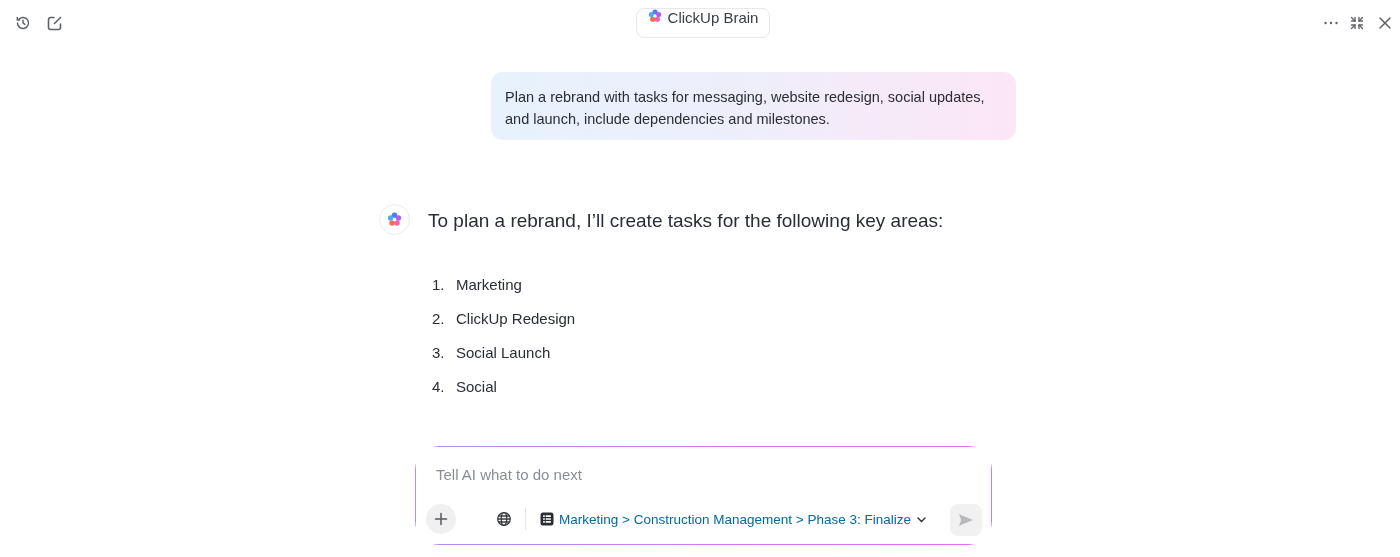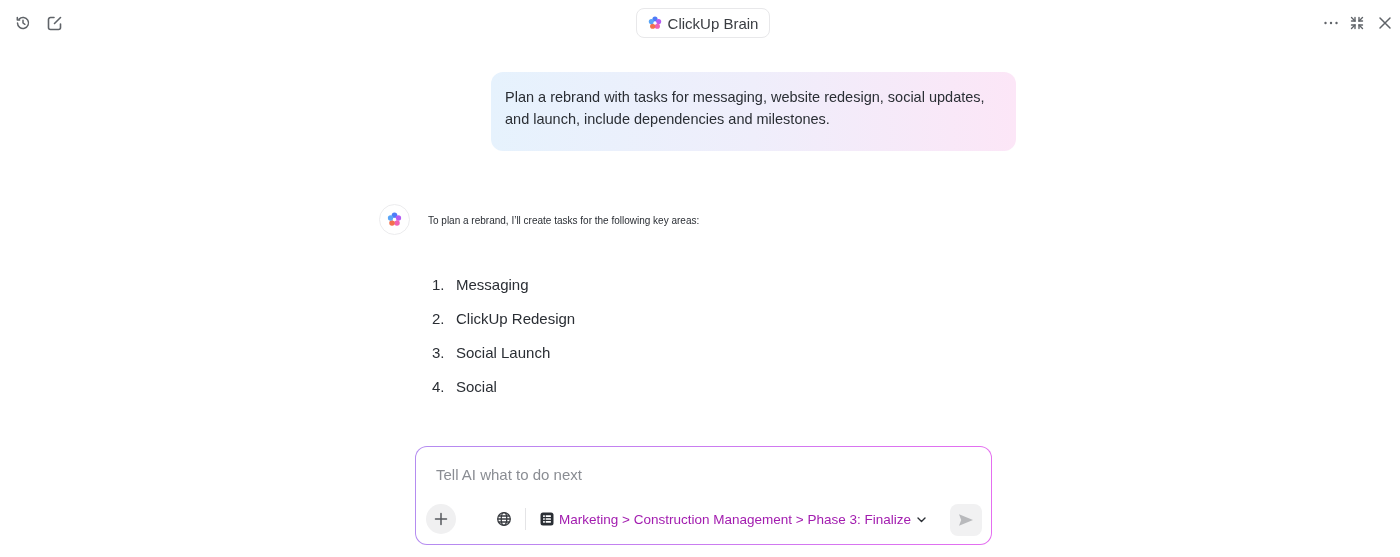--- a/index.html
+++ b/index.html
@@ -10,51 +10,51 @@
       color: #2a2e34;
     }
     .topbar { position: absolute; left: 0; top: 0; width: 1400px; height: 46px; }
     .icon-btn {
       position: absolute; display: flex; align-items: center; justify-content: center;
       width: 22px; height: 22px; cursor: pointer; color: #646464;
     }
     .title-pill {
       position: absolute; left: 636px; top: 8px; height: 30px; width: 134px;
       border: 1px solid #e8e8ea; border-radius: 8px; background: #fff;
-      display: flex; align-items: center; justify-content: center; gap: 6px;
+      display: flex; justify-content: center; gap: 6px;
       font-size: 15px; color: #3a3d42;
     }
     .brain-logo { width: 14px; height: 14px; display: inline-block; }
 
     .user-bubble {
-      position: absolute; left: 491px; top: 72px; width: 525px; height: 79px;
+      position: absolute; left: 491px; top: 72px; width: 525px; height: 68px;
       border-radius: 12px;
       background: linear-gradient(90deg, #e6f2fd 0%, #efeefb 50%, #fce6f7 100%);
       padding: 14px 14px 0 14px;
       font-size: 14.5px; line-height: 22px; color: #2a2e34;
     }
 
     .ai-avatar {
       position: absolute; left: 379px; top: 204px; width: 31px; height: 31px;
       border-radius: 50%; border: 1px solid #ececee; background: #fff;
       display: flex; align-items: center; justify-content: center;
     }
     .ai-intro {
       position: absolute; left: 428px; top: 211px;
-      font-size: 10px; color: #2a2e34; line-height: 20px;
+      font-size: 19px; color: #2a2e34; line-height: 20px;
     }
     .ai-list { position: absolute; left: 432px; top: 275px; list-style: none; }
     .ai-list li {
       height: 34px; font-size: 15px; line-height: 20px; color: #2a2e34; display: flex;
     }
     .ai-list .num { width: 24px; }
 
     .composer {
       position: absolute; left: 415px; top: 446px; width: 577px; height: 99px;
-      border-radius: 12px; padding: 1px;
+      border-radius: 24px; padding: 1px;
       background: linear-gradient(90deg, #b48cf0 0%, #c77ef0 45%, #e46ef0 100%);
     }
     .composer-inner {
       position: relative; width: 100%; height: 100%; border-radius: 11px; background: #fff;
     }
     .prompt-input {
       position: absolute; left: 20px; top: 16px; width: 520px; height: 22px;
       border: none; outline: none; background: transparent;
       font-family: "Liberation Sans", "DejaVu Sans", sans-serif;
       font-size: 15px; color: #2a2e34;
@@ -69,21 +69,21 @@
     .globe-btn {
       position: absolute; left: 79px; top: 63px; width: 18px; height: 18px;
       display: flex; align-items: center; justify-content: center; cursor: pointer;
     }
     .divider {
       position: absolute; left: 109px; top: 61px; width: 1px; height: 22px; background: #e4e4e6;
     }
     .location-select {
       position: absolute; left: 124px; top: 62px; height: 20px;
       display: flex; align-items: center; gap: 5px; cursor: pointer;
-      font-size: 13.5px; color: #a21caf; white-space: nowrap;
+      font-size: 13.5px; color: #0369a1; white-space: nowrap;
     }
     .send-btn {
       position: absolute; left: 534px; top: 57px; width: 32px; height: 32px;
       border-radius: 8px; background: #f1f1f2;
       display: flex; align-items: center; justify-content: center; cursor: pointer;
     }
   </style>
 </head>
 <body>
 
@@ -161,21 +161,21 @@
     <circle cx="4.7" cy="10.2" r="2.6" fill="#f3714d"></circle>
     <circle cx="3.4" cy="5.6" r="2.6" fill="#5aa5f7"></circle>
     <circle cx="7" cy="7" r="1.6" fill="#fff"></circle>
   </svg>
 </div>
 <div class="ai-intro">To plan a rebrand, I’ll create tasks for the following key areas:</div>
 
 <ol class="ai-list">
   <li>
     <span class="num">1.</span>
-    <span>Messaging</span>
+    <span>Marketing</span>
   </li>
   <li>
     <span class="num">2.</span>
     <span>ClickUp Redesign</span>
   </li>
   <li>
     <span class="num">3.</span>
     <span>Social Launch</span>
   </li>
   <li>

